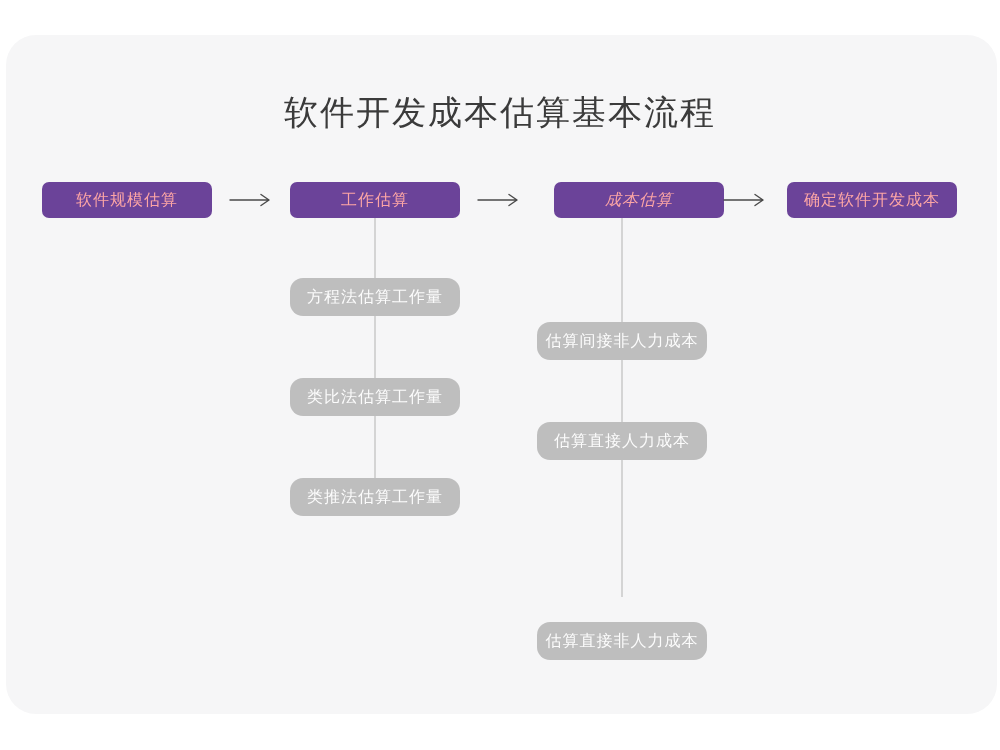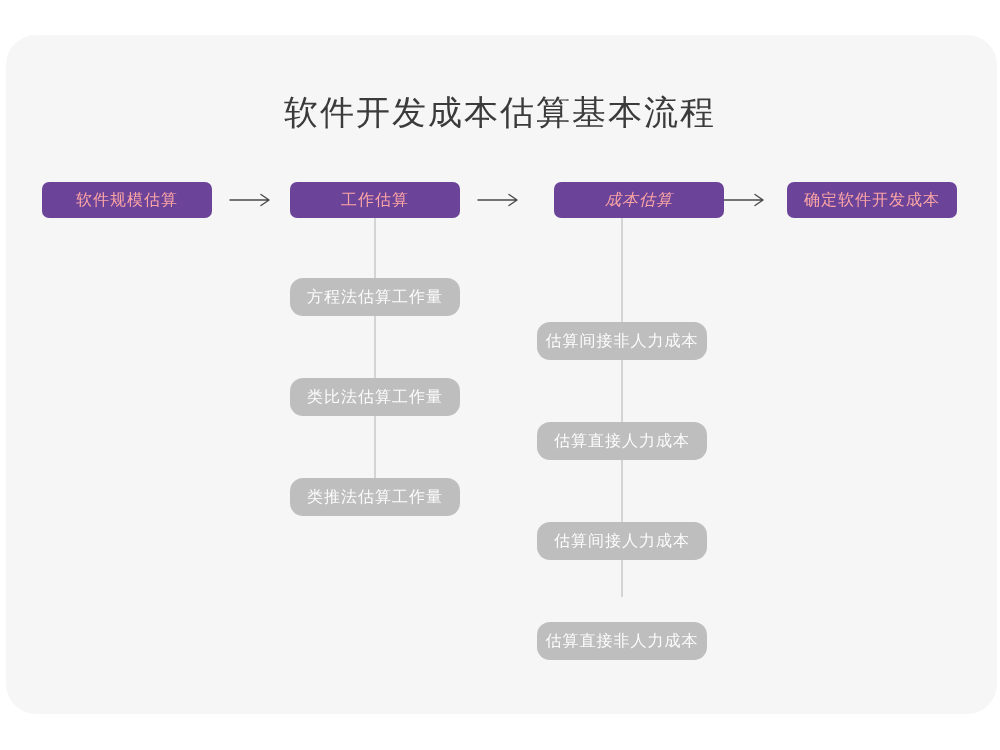--- a/index.html
+++ b/index.html
@@ -115,15 +115,14 @@
   </div>
 
   <div class="node main main-step-4">确定软件开发成本</div>
 
   <div class="node sub sub-col-a sub-row-1">方程法估算工作量</div>
   <div class="node sub sub-col-a sub-row-2">类比法估算工作量</div>
   <div class="node sub sub-col-a sub-row-3">类推法估算工作量</div>
 
   <div class="node sub sub-col-b sub-row-1">估算间接非人力成本</div>
   <div class="node sub sub-col-b sub-row-2">估算直接人力成本</div>
-  <div class="node sub sub-col-b sub-row-3">估算间接人力成本</div>
   <div class="node sub sub-col-b sub-row-4">估算直接非人力成本</div>
 </div>
 
 </body></html>

